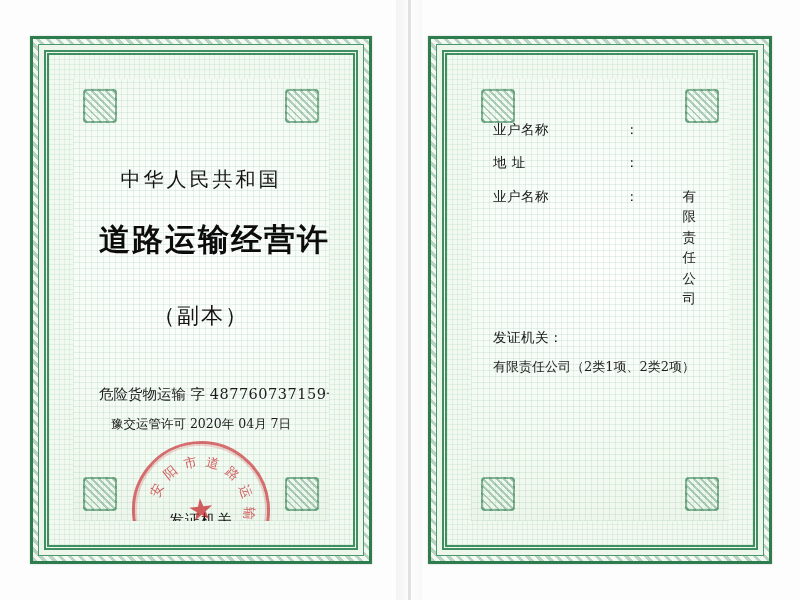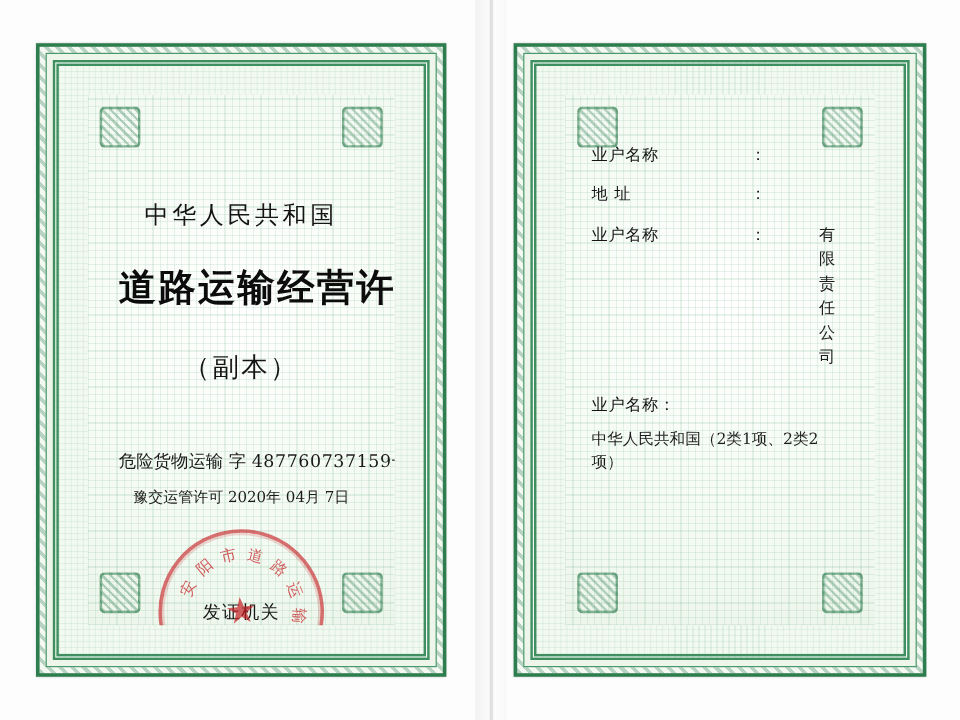--- a/index.html
+++ b/index.html
@@ -131,21 +131,21 @@
     font-weight: bold;
     letter-spacing: 2px;
     color: #0c0c0c;
     margin-top: 26px;
     white-space: nowrap;
   }
   .title-sub {
     font-family: "DejaVu Serif", serif;
     font-size: 22px;
     letter-spacing: 2px;
-    margin-top: 30px;
+    margin-top: 40px;
     color: #141414;
   }
   .lic-line {
     font-family: "DejaVu Serif", serif;
     font-size: 14.5px;
     margin-top: 54px;
     color: #1a1a1a;
     white-space: nowrap;
   }
   .lic-line .num {
@@ -335,22 +335,22 @@
             <div class="colon">：</div>
           </div>
 
           <div class="row">
             <div class="label">业户名称</div>
             <div class="colon">：</div>
             <div class="value">有限责任公司</div>
           </div>
 
           <div class="scope-block">
-            <div class="scope-title">业户名称：</div>
-            <div class="scope-value">中华人民共和国（2类1项、2类2项）</div>
+            <div class="scope-title">发证机关：</div>
+            <div class="scope-value">有限责任公司（2类1项、2类2项）</div>
           </div>
 
         </div>
       </div>
     </div>
   </div>
 
   <div class="fold"></div>
   <div class="fold2"></div>
 

